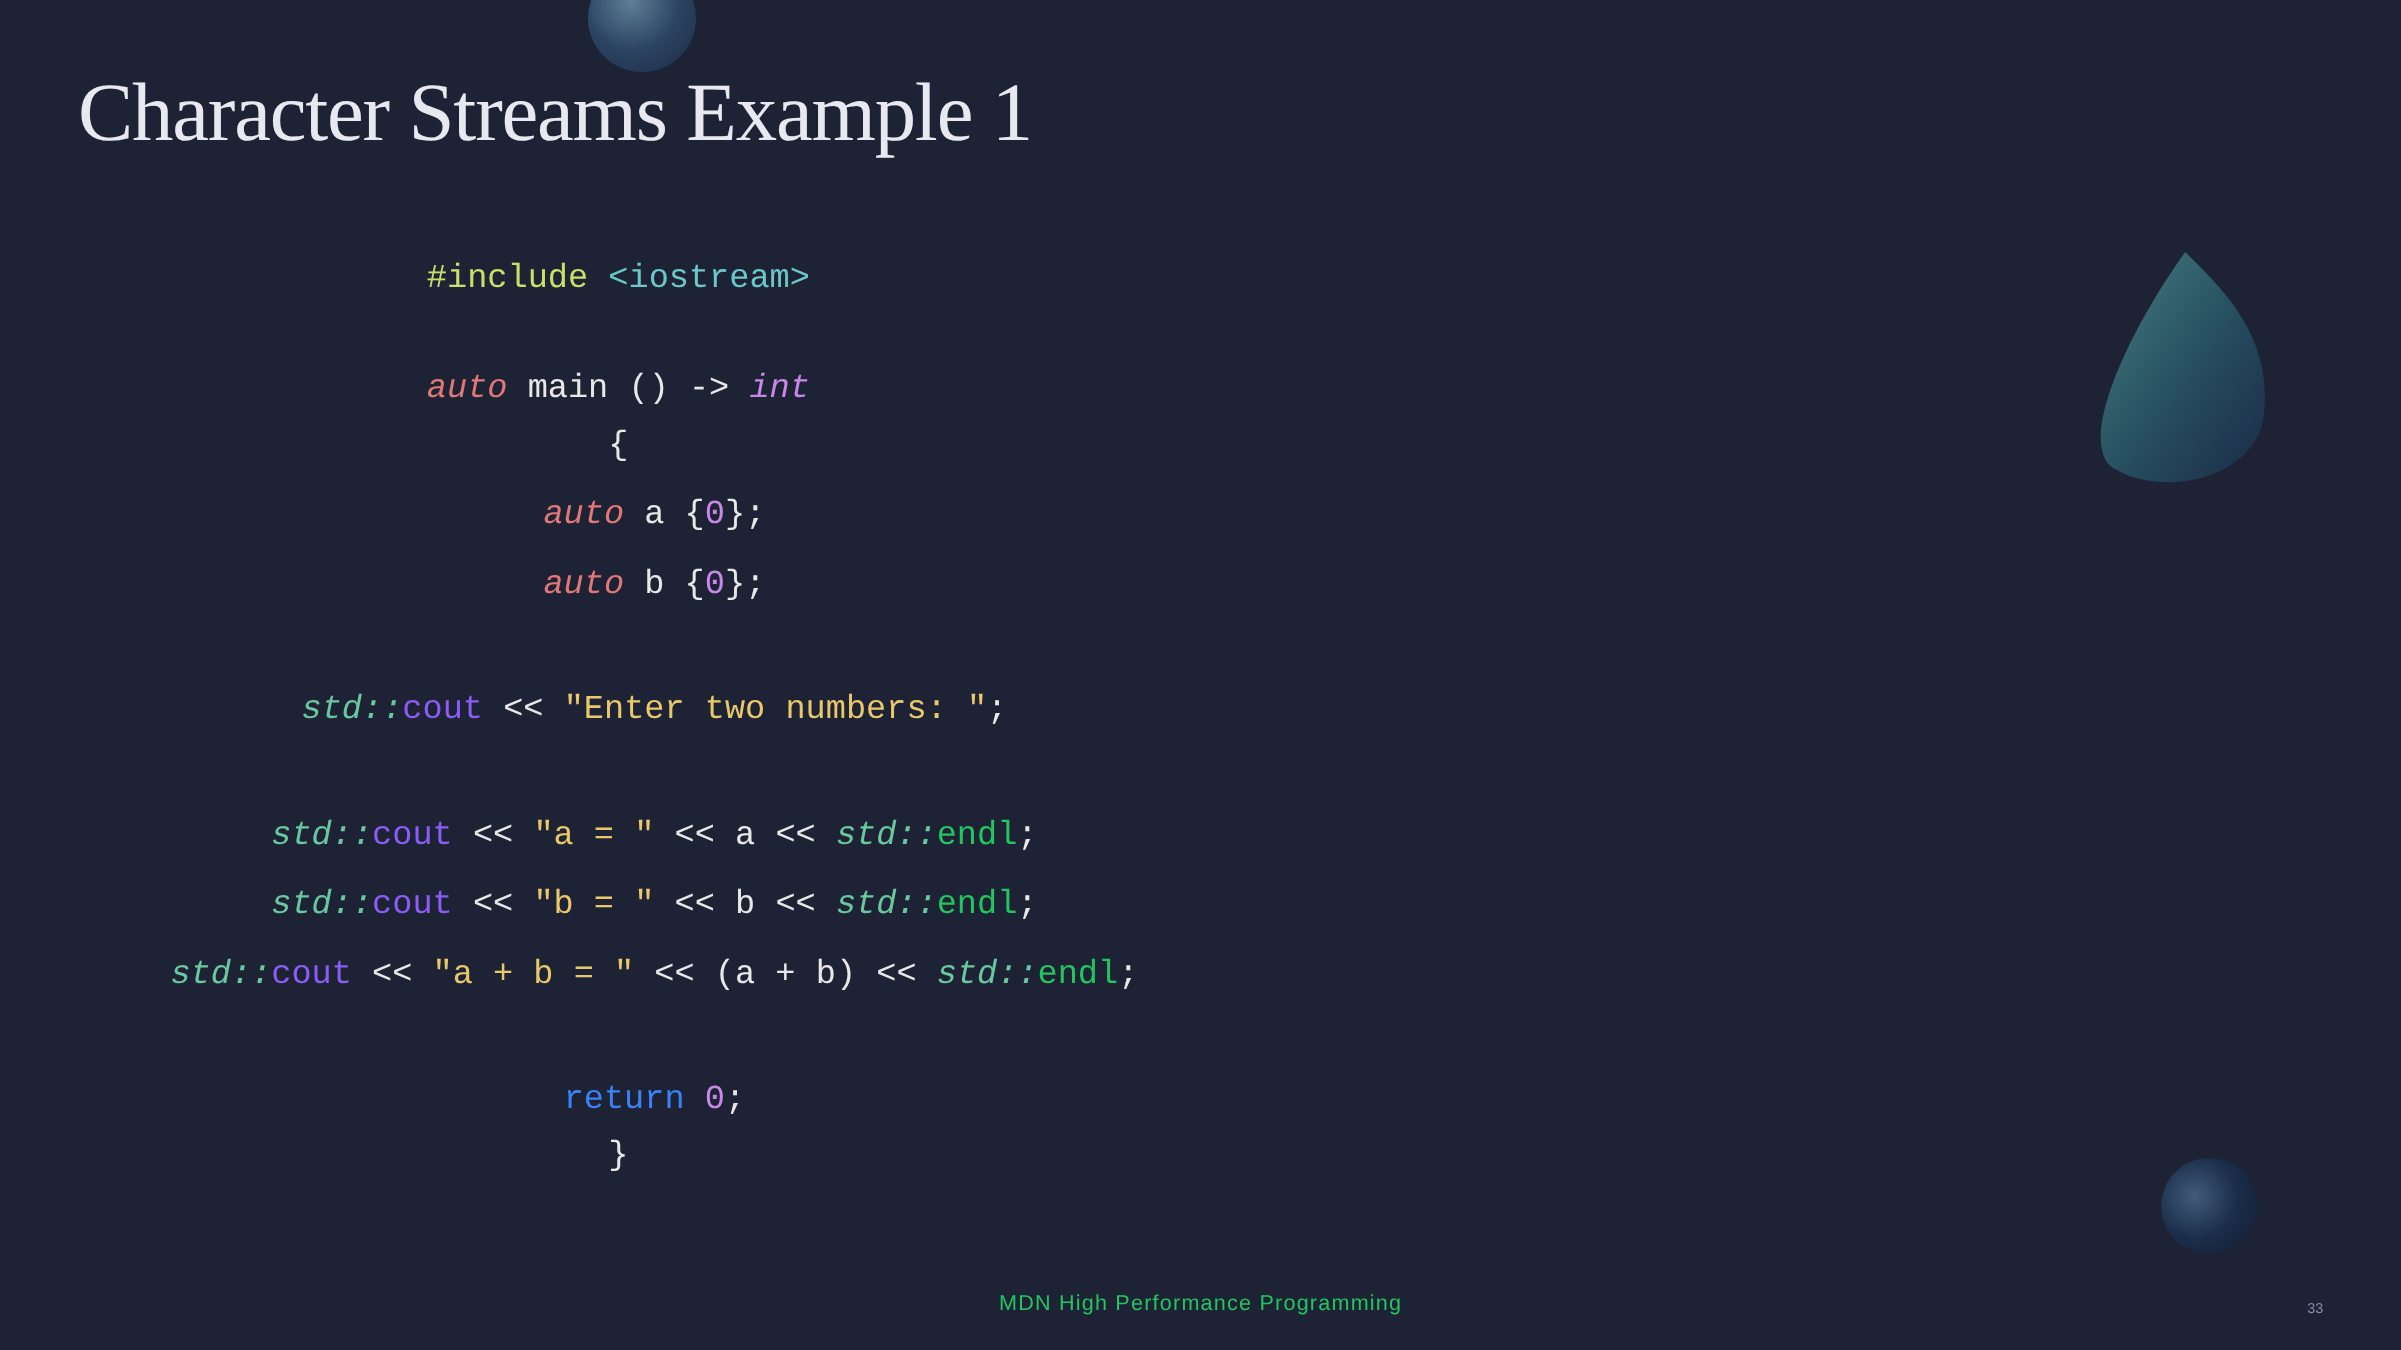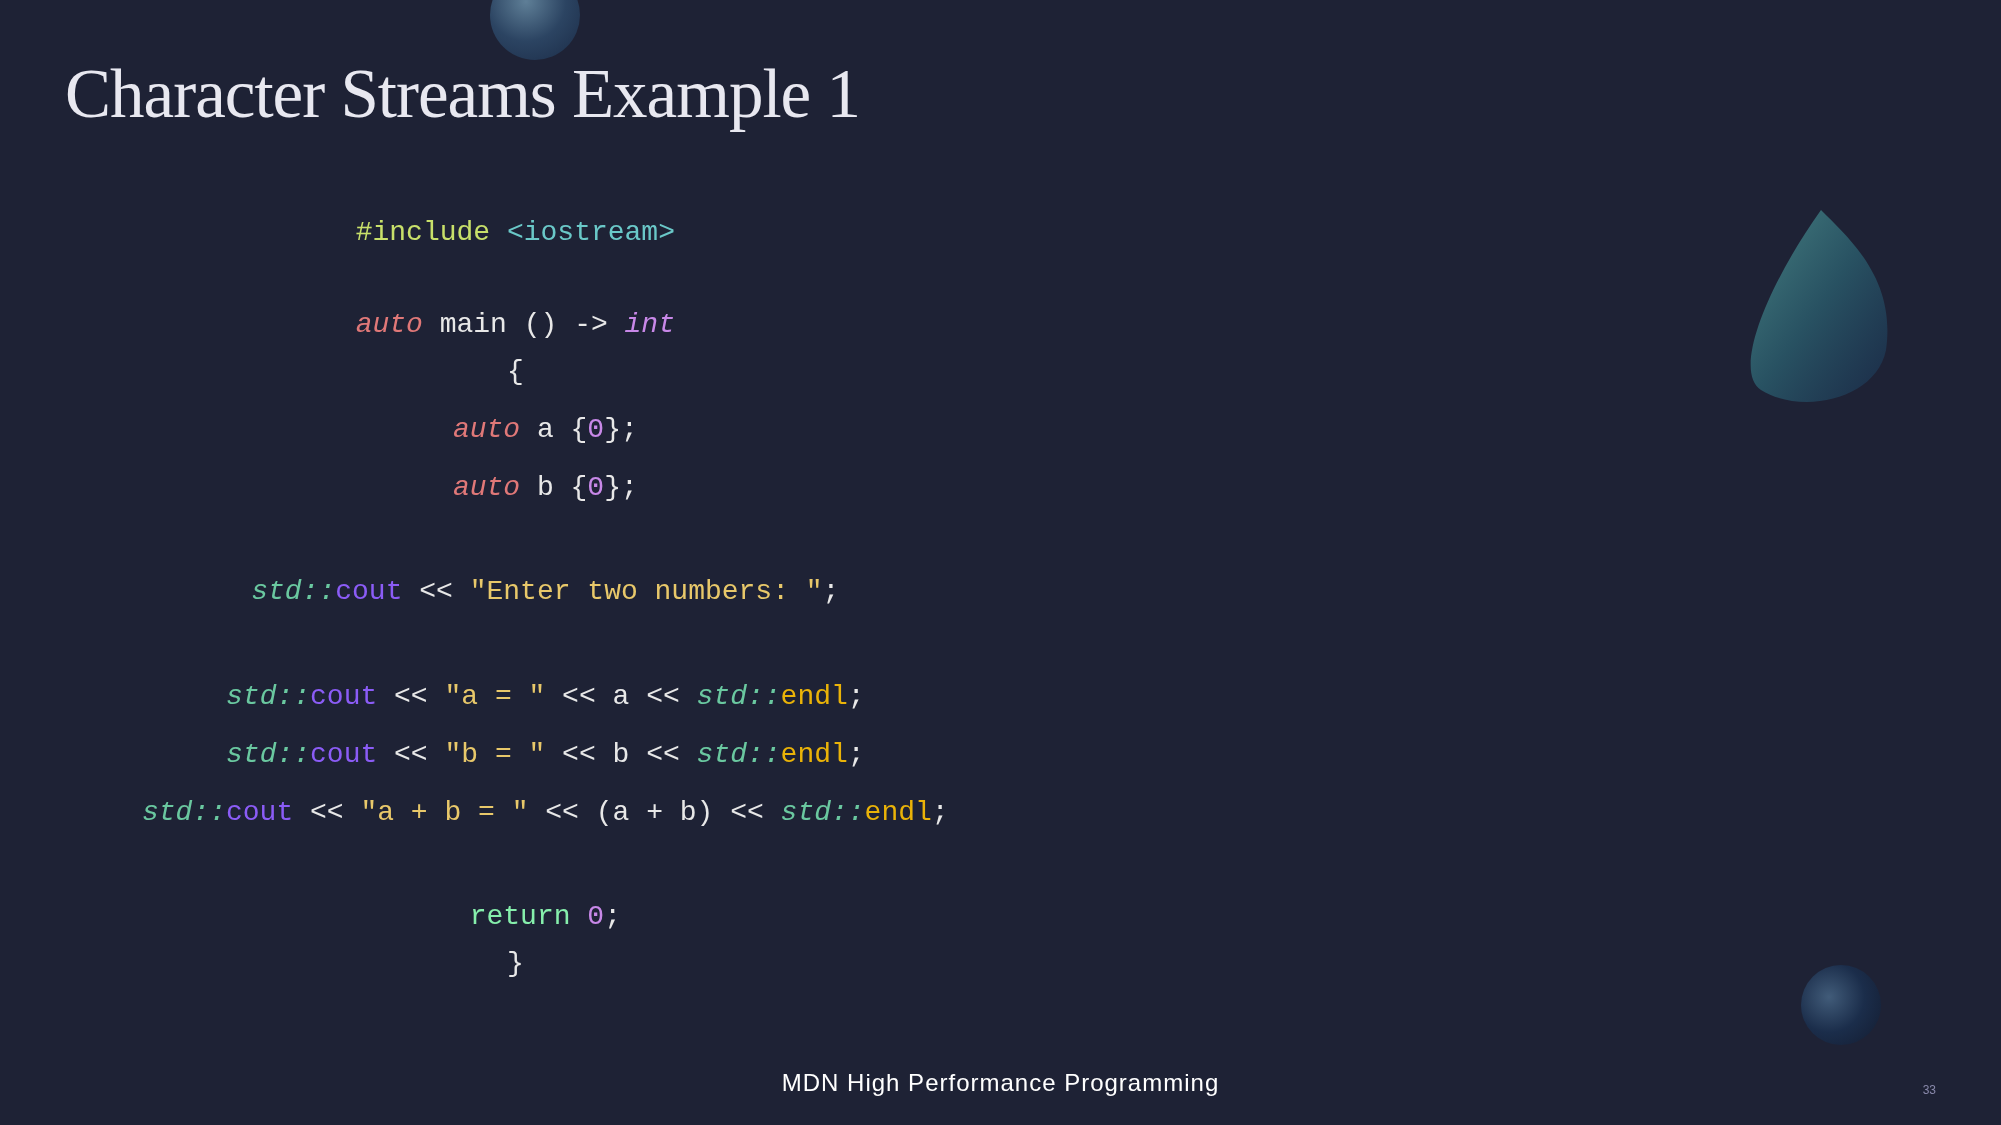--- a/index.html
+++ b/index.html
@@ -70,22 +70,22 @@
     .footer {
       position: absolute;
       bottom: 28px;
       width: 100%;
       display: flex;
       justify-content: center;
       align-items: center;
     }
 
     .footer-text {
-      color: #ffffff;
-      font-size: 24px;
+      color: #22c55e;
+      font-size: 18px;
       font-family: Arial, sans-serif;
       letter-spacing: 1px;
       margin-top: 19px;
     }
 
     .page-number {
       position: absolute;
       bottom: 28px;
       right: 65px;
       color: #8888aa;
@@ -101,22 +101,22 @@
     .c-arrow     { color: #e8e8e8; }   
     .c-int       { color: #c888e8; font-style: italic; }  
     .c-brace     { color: #e8e8e8; }   
     .c-std       { color: #6ac8a0; font-style: italic; }   
     .c-cout      { color: #8b5cf6; }   
     .c-cin       { color: #e8e8e8; }   
     .c-op        { color: #e8e8e8; }   
     .c-string    { color: #e8c86a; }   
     .c-var       { color: #e8e8e8; }   
     .c-num       { color: #c888e8; }   
-    .c-return    { color: #86efac; }   
-    .c-endl      { color: #eab308; }   
+    .c-return    { color: #3b82f6; }   
+    .c-endl      { color: #22c55e; }   
     .c-semi      { color: #e8e8e8; }   
     .c-paren     { color: #e8e8e8; }   
     .c-plus      { color: #e8e8e8; }   
 
     .code-line {
       display: block;
       white-space: pre;
     }
 
     .indent1 { padding-left: 60px; margin-top: 12px; }

